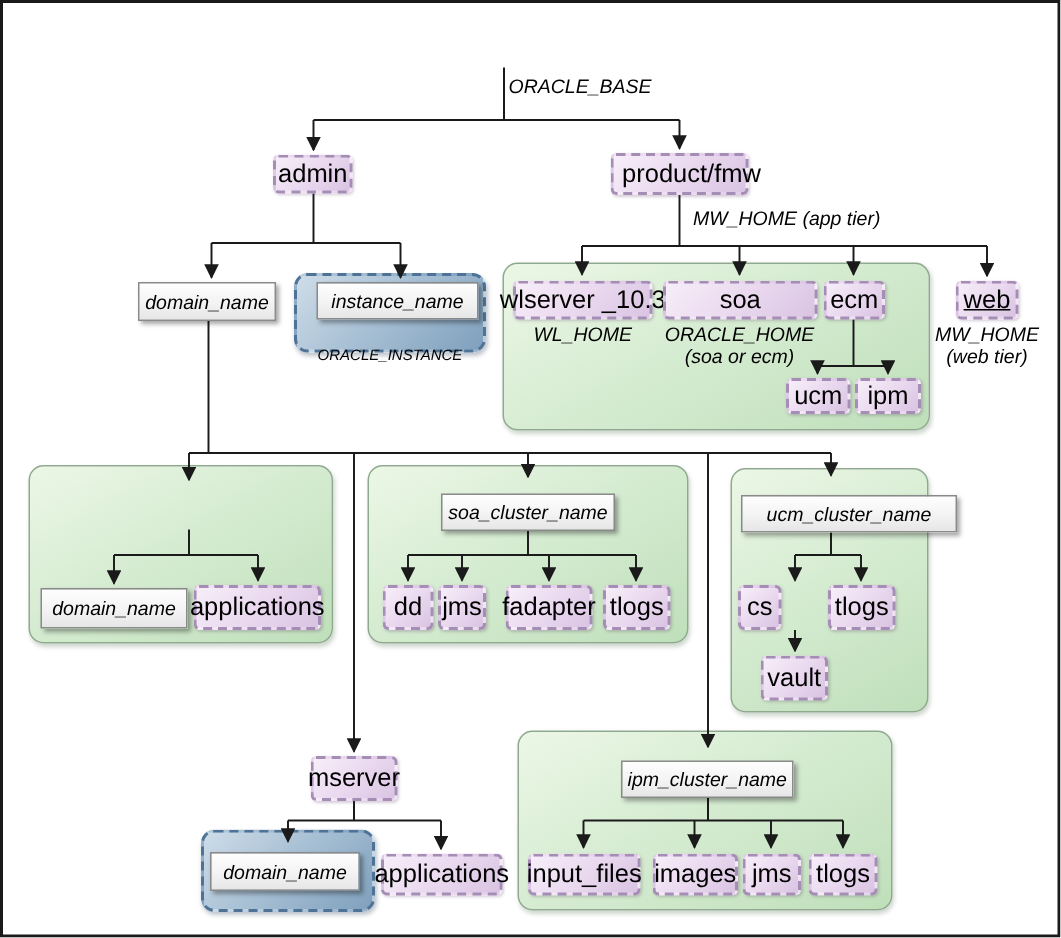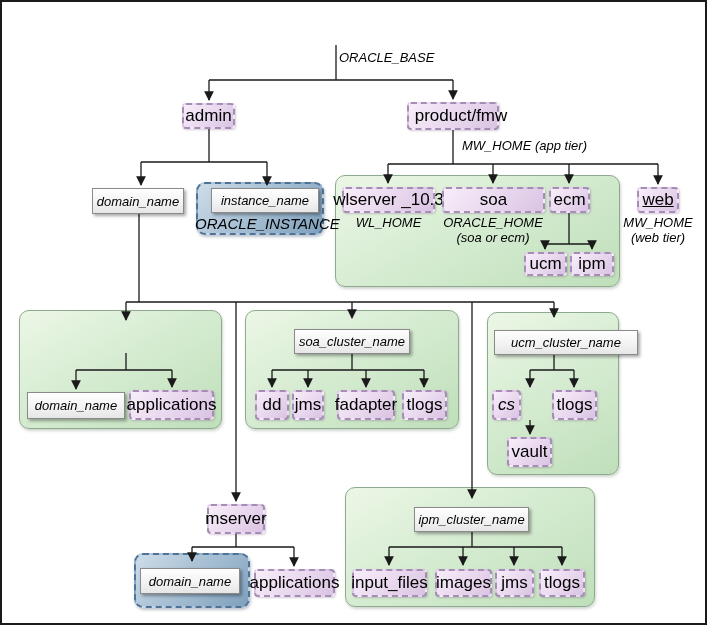--- a/index.html
+++ b/index.html
@@ -130,36 +130,36 @@
   <div class="pbox" style="left:440px;top:185px;width:103px;height:26px;">soa</div>
   <div class="pbox" style="left:547px;top:185px;width:41px;height:26px;">ecm</div>
   <div class="pbox" style="left:522px;top:250px;width:43px;height:24px;">ucm</div>
   <div class="pbox" style="left:568px;top:250px;width:44px;height:24px;">ipm</div>
   <div class="pbox" style="left:635px;top:185px;width:42px;height:26px;text-decoration:underline;">web</div>
   <div class="pbox" style="left:127px;top:388px;width:85px;height:30px;">applications</div>
   <div class="pbox" style="left:253px;top:388px;width:34px;height:30px;">dd</div>
   <div class="pbox" style="left:290px;top:388px;width:32px;height:30px;">jms</div>
   <div class="pbox" style="left:335px;top:388px;width:58px;height:30px;">fadapter</div>
   <div class="pbox" style="left:400px;top:388px;width:45px;height:30px;">tlogs</div>
-  <div class="pbox" style="left:490px;top:388px;width:29px;height:30px;font-style:italic;">cs</div>
+  <div class="pbox" style="left:490px;top:388px;width:29px;height:30px;">cs</div>
   <div class="pbox" style="left:550px;top:388px;width:45px;height:30px;">tlogs</div>
   <div class="pbox" style="left:505px;top:435px;width:45px;height:30px;">vault</div>
   <div class="pbox" style="left:205px;top:502px;width:58px;height:30px;">mserver</div>
   <div class="pbox" style="left:252px;top:567px;width:81px;height:28px;">applications</div>
   <div class="pbox" style="left:350px;top:567px;width:75px;height:28px;">input_files</div>
   <div class="pbox" style="left:433px;top:567px;width:57px;height:28px;text-align:center;">images</div>
   <div class="pbox" style="left:493px;top:567px;width:39px;height:28px;">jms</div>
   <div class="pbox" style="left:537px;top:567px;width:46px;height:28px;">tlogs</div>
 
   <div class="lbl" style="left:337px;top:48px;">ORACLE_BASE</div>
   <div class="lbl" style="left:460px;top:136px;">MW_HOME (app tier)</div>
   <div class="lbl ctr" style="left:340px;top:213px;width:93px;">WL_HOME</div>
   <div class="lbl ctr" style="left:426px;top:213px;width:130px;">
     <span>ORACLE_HOME</span><br>
     <span>(soa or ecm)</span>
   </div>
   <div class="lbl ctr" style="left:615px;top:213px;width:82px;">
     <span>MW_HOME</span><br>
     <span>(web tier)</span>
   </div>
-  <div class="lbl ctr" style="left:193px;top:214px;width:130px;font-size:15px;">ORACLE_INSTANCE</div>
+  <div class="lbl ctr" style="left:193px;top:228px;width:130px;font-size:10px;">ORACLE_INSTANCE</div>
 
 </div>
 
 </body></html>

